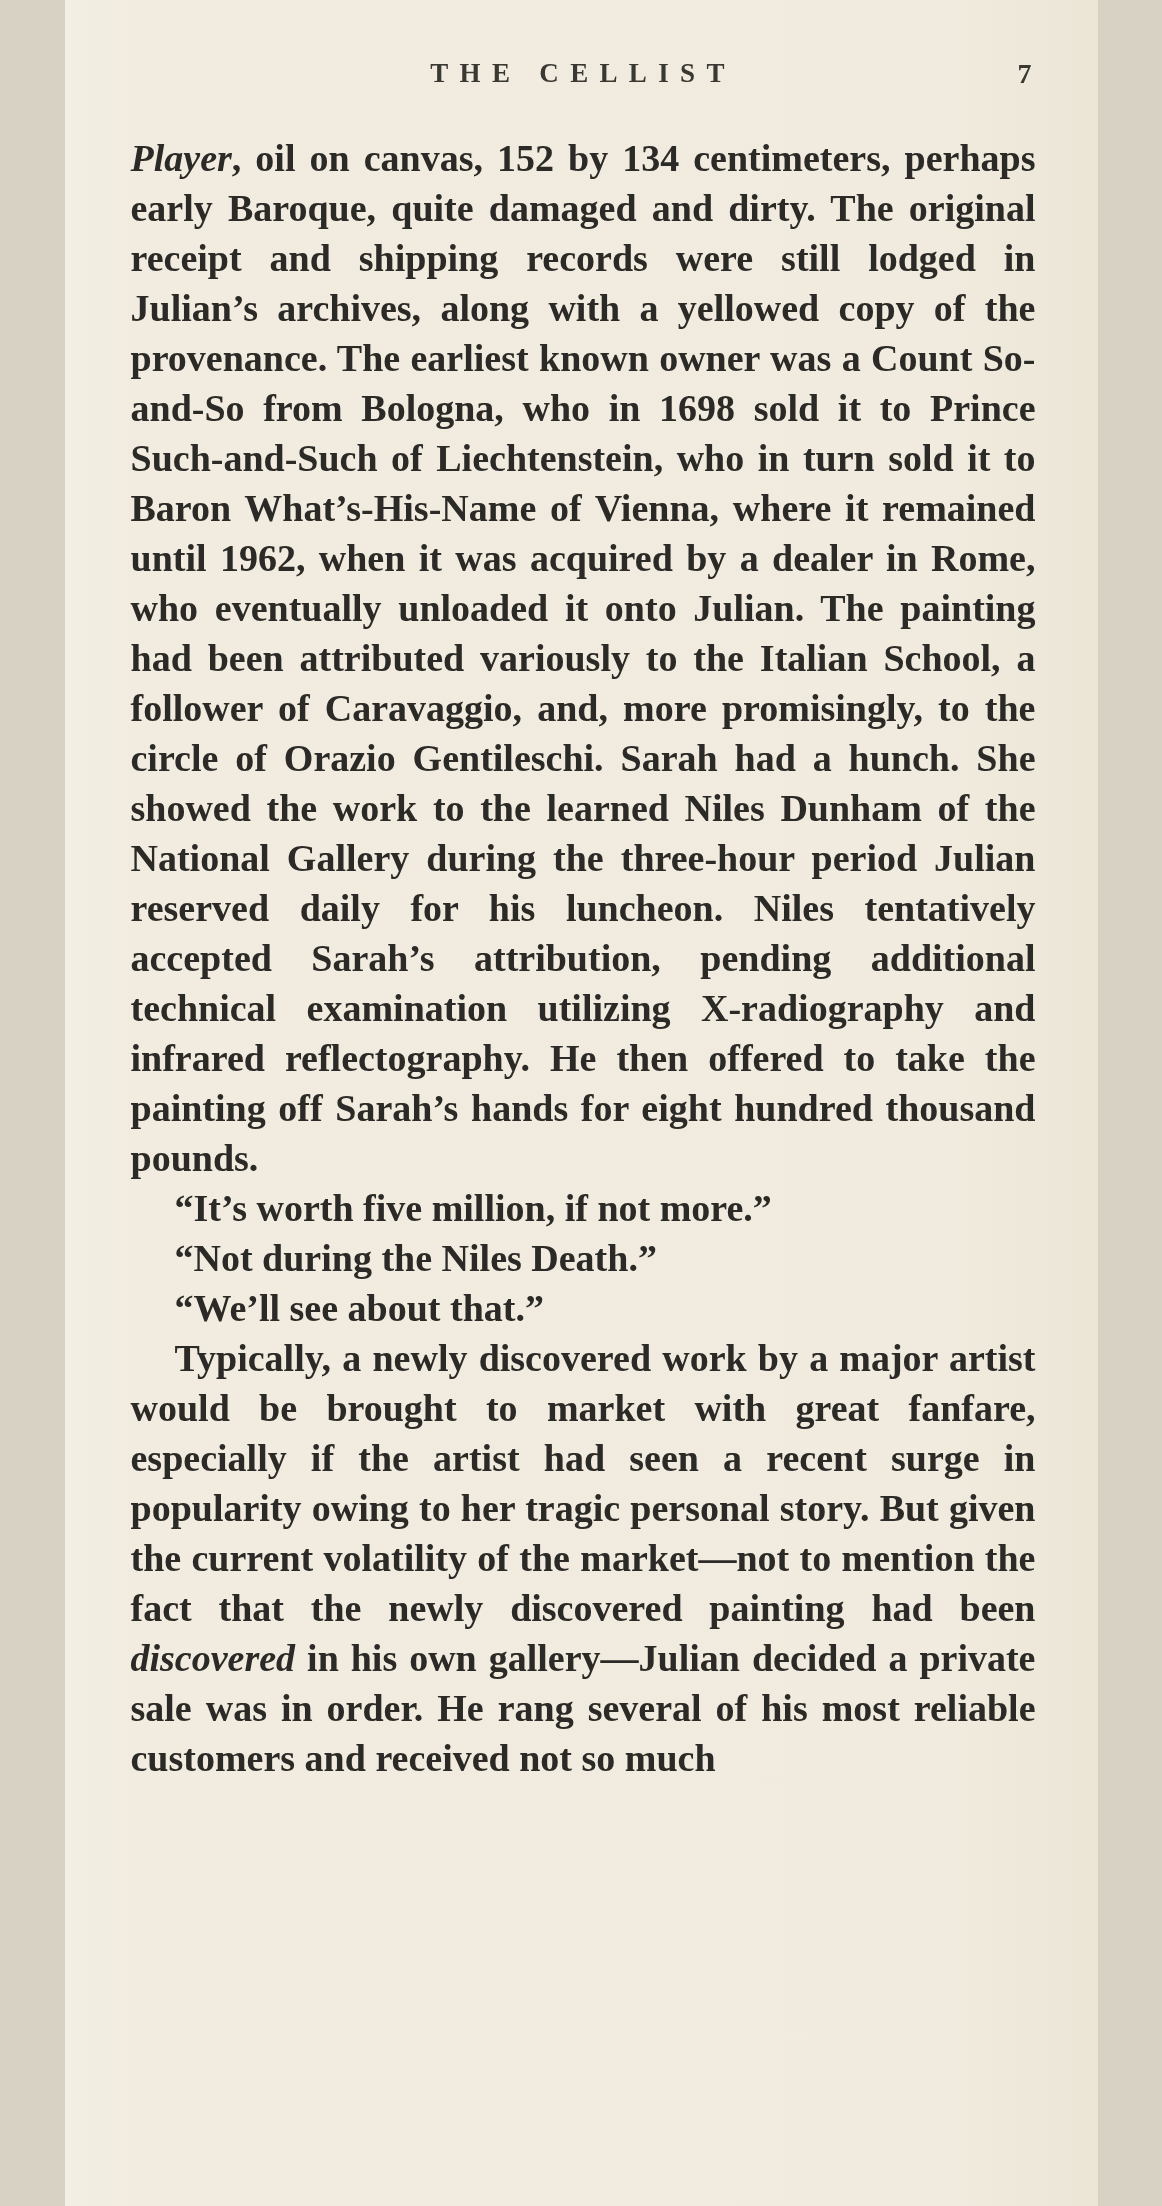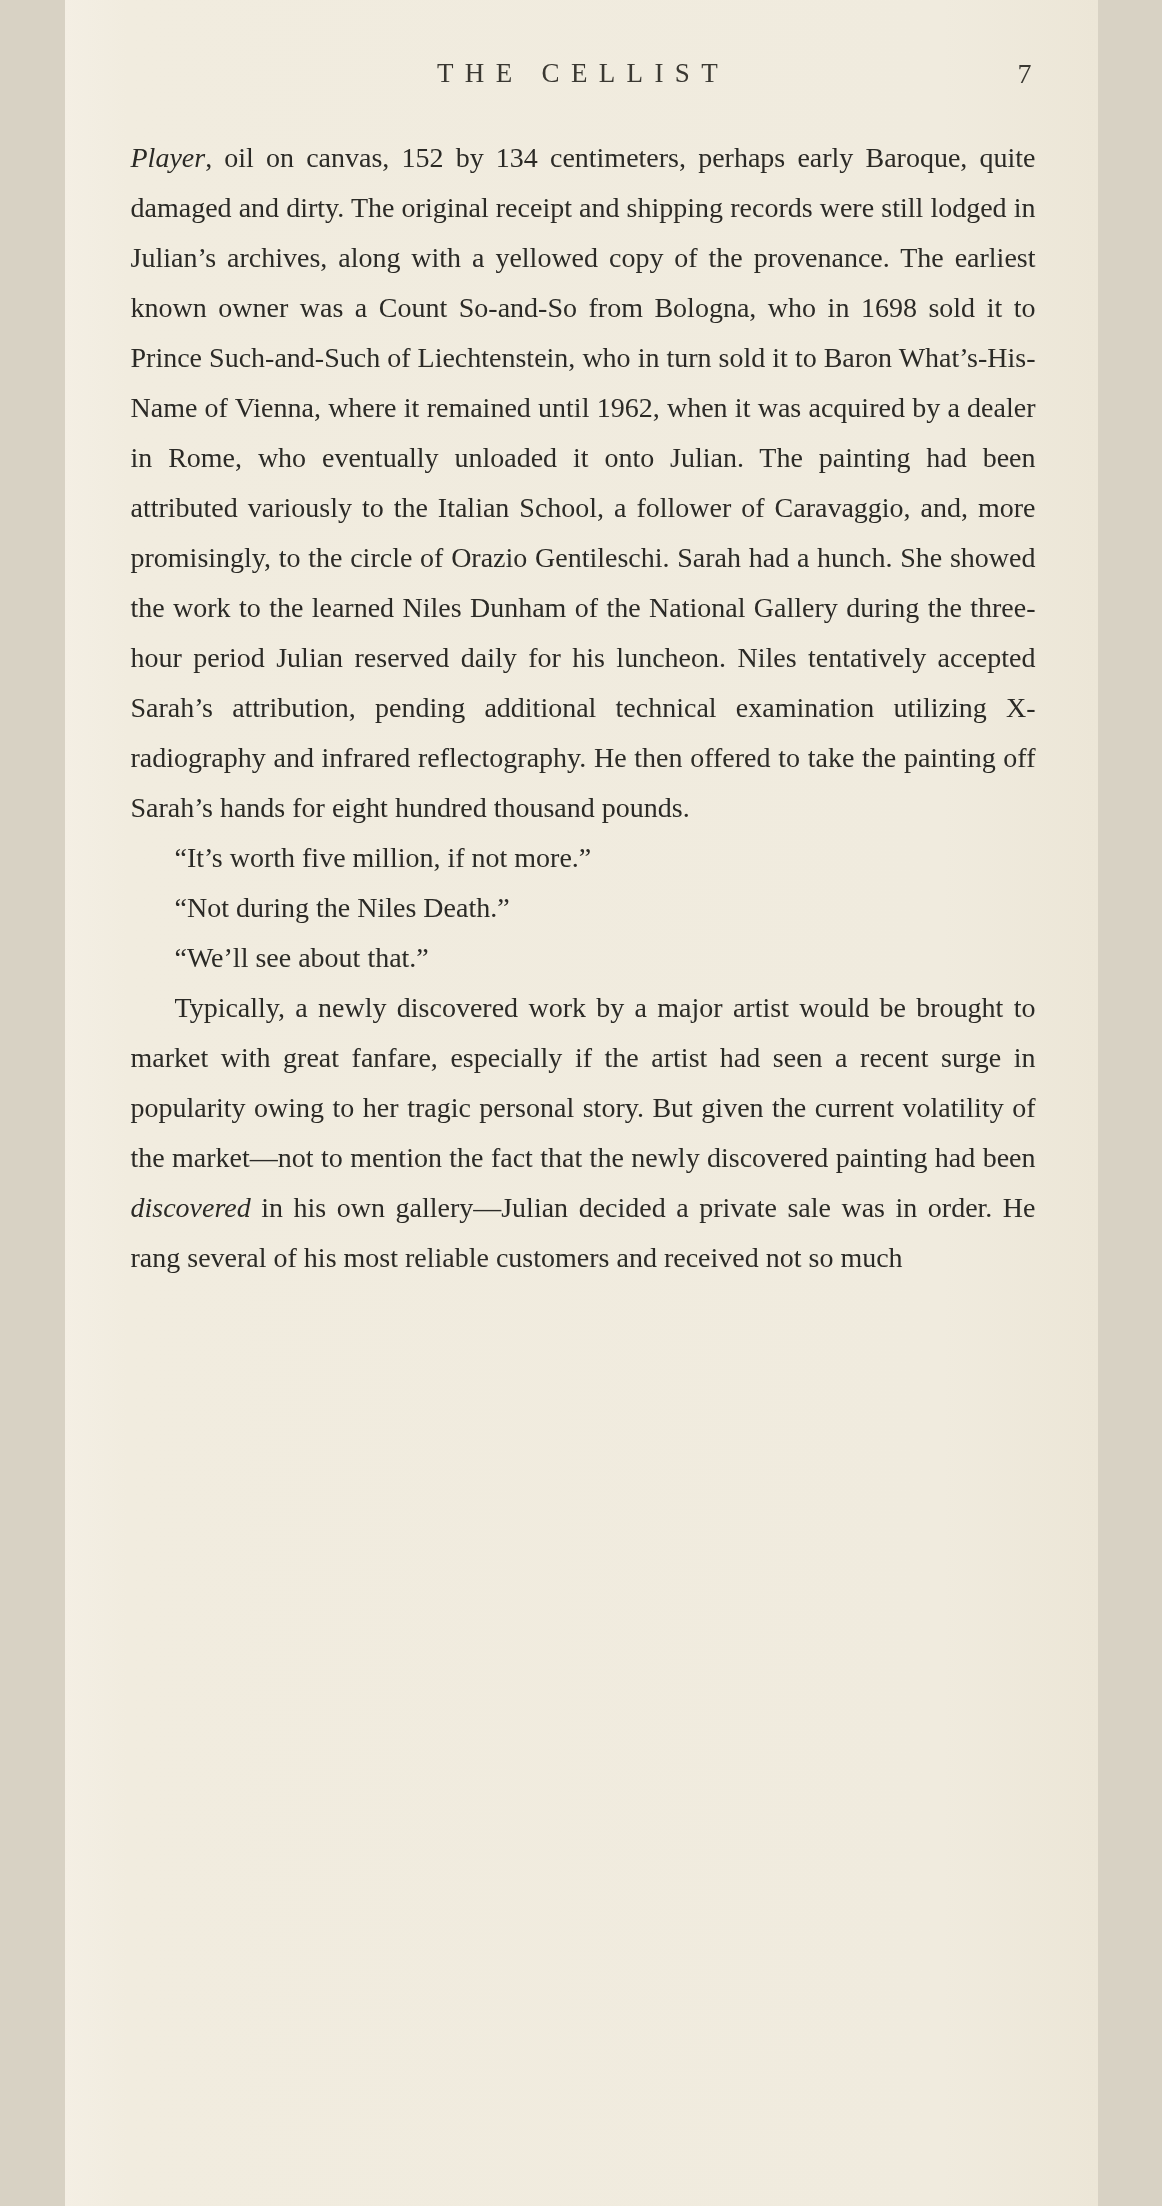--- a/index.html
+++ b/index.html
@@ -8,41 +8,42 @@
     width: 1033px;
     height: 2206px;
     margin: 0 auto;
     background: #f1ecdf;
     background-image: linear-gradient(90deg, #f4efe4 0%, #f1ecdf 6%, #f0ebde 85%, #ece6d7 100%);
     box-sizing: border-box;
     padding: 58px 62px 0 66px;
     font-family: "Liberation Serif", "DejaVu Serif", serif;
     color: #2b2a26;
     overflow: hidden;
+    font-weight: bold;
   }
   .header {
     position: relative;
     text-align: center;
     font-size: 27px;
     letter-spacing: 0.42em;
     color: #3a3832;
     margin-bottom: 44px;
     white-space: nowrap;
   }
   .page-number {
     position: absolute;
     right: 4px;
     top: 0;
     letter-spacing: 0;
     font-size: 28px;
     color: #3a3832;
   }
   .body p {
     margin: 0;
-    font-size: 28px;
+    font-size: 38px;
     line-height: 50px;
     text-align: justify;
     color: #2b2a26;
   }
   .body p.indent { text-indent: 44px; }
   .italic { font-style: italic; }
 </style>
 </head>
 <body>
 

